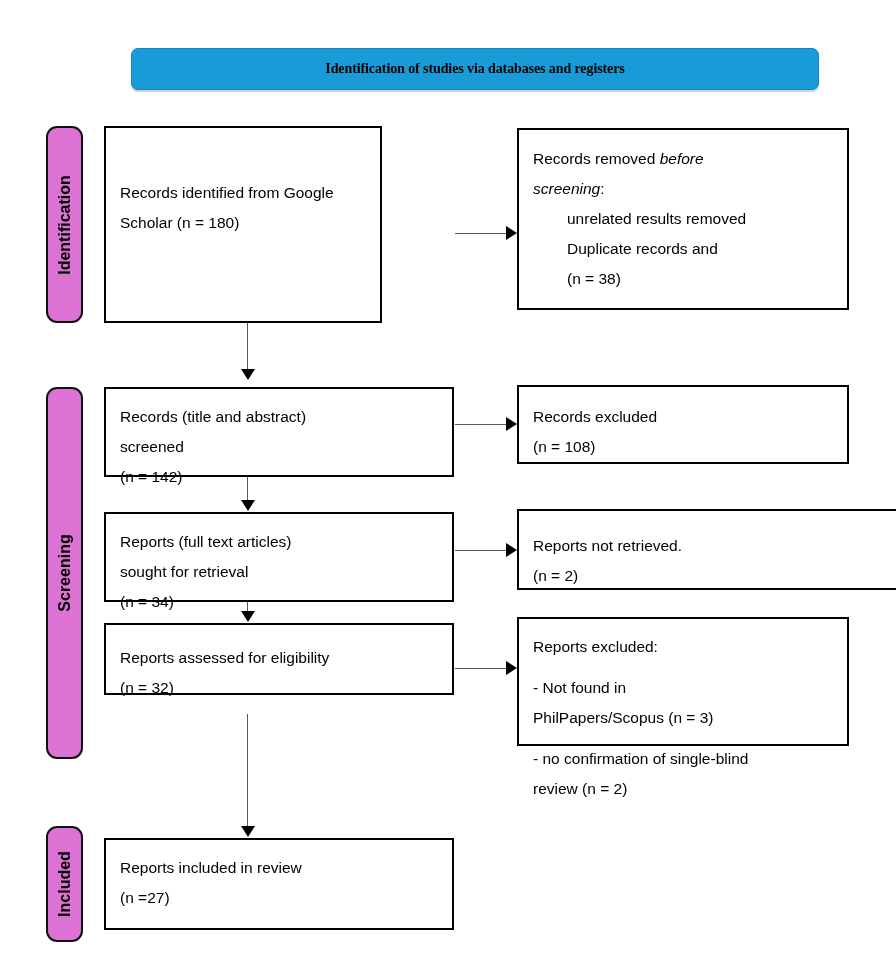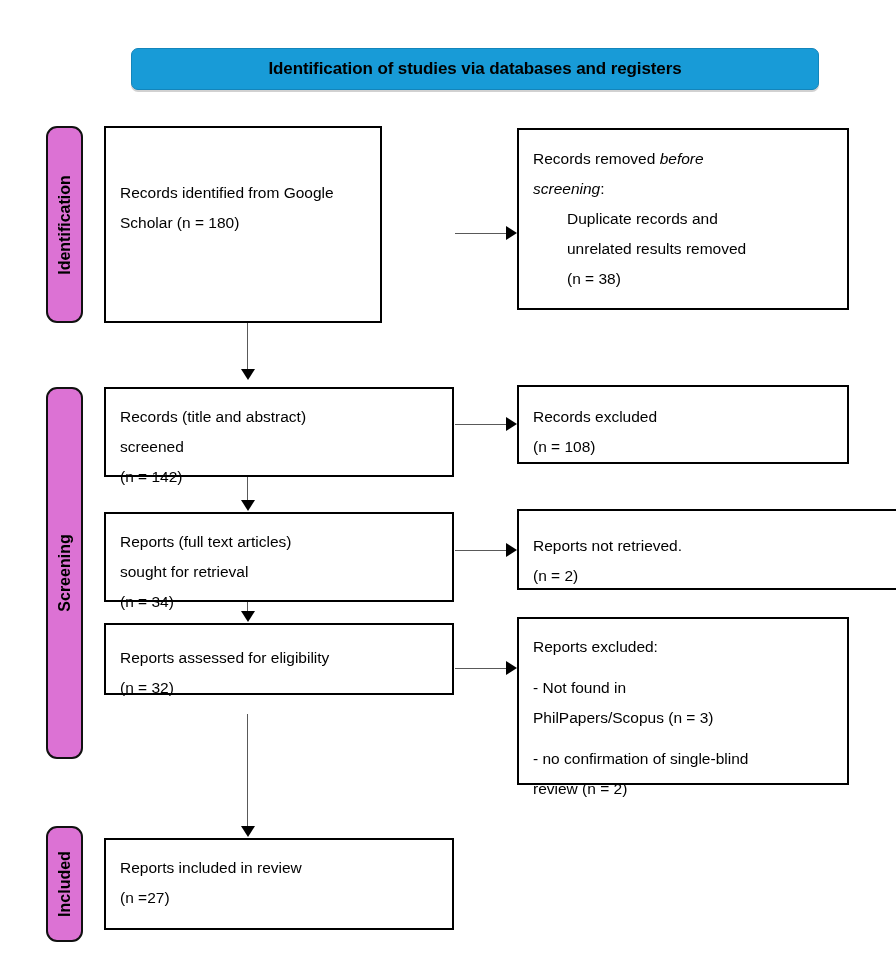--- a/index.html
+++ b/index.html
@@ -33,25 +33,26 @@
     background: #189BD7;
     border: 1px solid #1385bb;
     border-radius: 7px;
     box-shadow: 0 2px 0 rgba(0,0,0,0.18);
     display: flex;
     align-items: center;
     justify-content: center;
     box-sizing: border-box;
   }
   .banner-text {
-    font-size: 17px;
+    font-size: 14px;
     font-weight: bold;
     color: #000000;
     letter-spacing: -0.1px;
     white-space: nowrap;
+    font-family: Liberation Serif, serif;
   }
 
   
   .stage {
     position: absolute;
     background: #DC72D4;
     border: 2.5px solid #111111;
     border-radius: 11px;
     box-sizing: border-box;
     display: flex;
@@ -110,21 +111,21 @@
   
   #box-removed      { left: 517px; top: 128px; width: 332px; height: 182px; }
   #box-removed .box-text      { top: 14px; }
 
   #box-excluded-rec { left: 517px; top: 385px; width: 332px; height: 79px; }
   #box-excluded-rec .box-text { top: 15px; }
 
   #box-not-retr     { left: 517px; top: 509px; width: 386px; height: 81px; }
   #box-not-retr .box-text     { top: 20px; }
 
-  #box-excluded-rep { left: 517px; top: 617px; width: 332px; height: 168px; }
+  #box-excluded-rep { left: 517px; top: 617px; width: 332px; height: 129px; }
   #box-excluded-rep .box-text { top: 13px; }
 
   
   .conn-h {
     position: absolute;
     height: 0;
     border-top: 1.6px solid #595959;
   }
   .conn-v {
     position: absolute;
@@ -213,21 +214,21 @@
 <span>(n = 32)</span></div>
   </div>
 
   <div class="box" id="box-included">
     <div class="box-text"><span>Reports included in review</span>
 <span>(n =27)</span></div>
   </div>
 
   <div class="box" id="box-removed">
     <div class="box-text"><span>Records removed </span><span class="ital">before</span>
-<span class="ital">screening</span><span>:</span><span class="indent">Duplicate records and</span><span class="indent">unrelated results removed</span><span class="indent">(n = 38)</span></div>
+<span class="ital">screening</span><span>:</span><span class="indent">unrelated results removed</span><span class="indent">Duplicate records and</span><span class="indent">(n = 38)</span></div>
   </div>
 
   <div class="box" id="box-excluded-rec">
     <div class="box-text"><span>Records excluded</span>
 <span>(n = 108)</span></div>
   </div>
 
   <div class="box" id="box-not-retr">
     <div class="box-text"><span>Reports not retrieved.</span>
 <span>(n = 2)</span></div>

